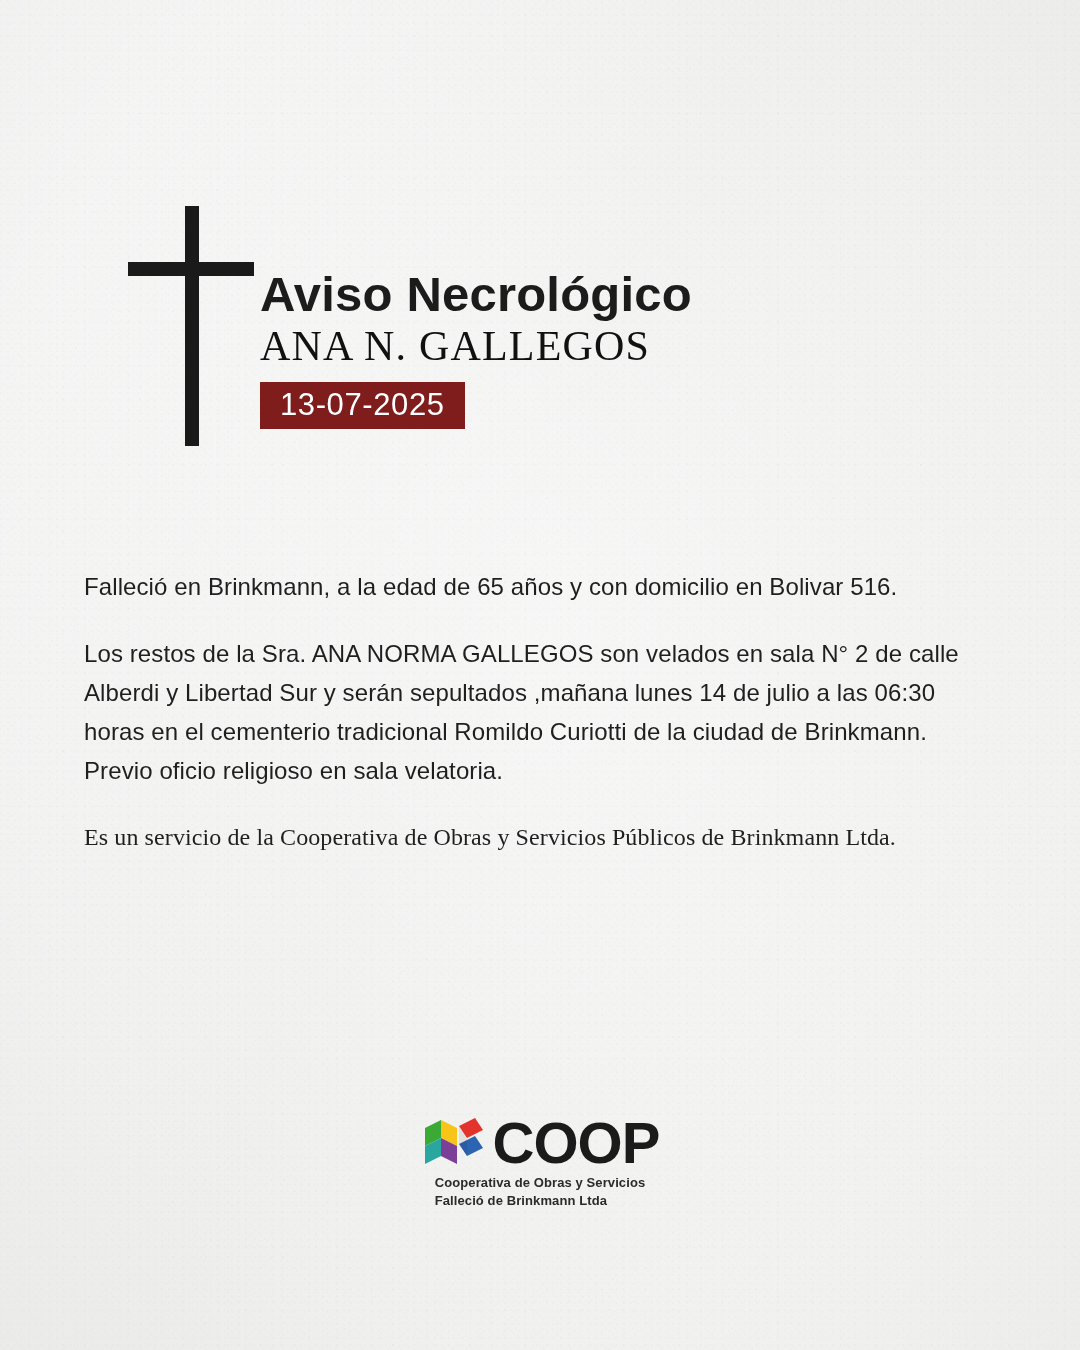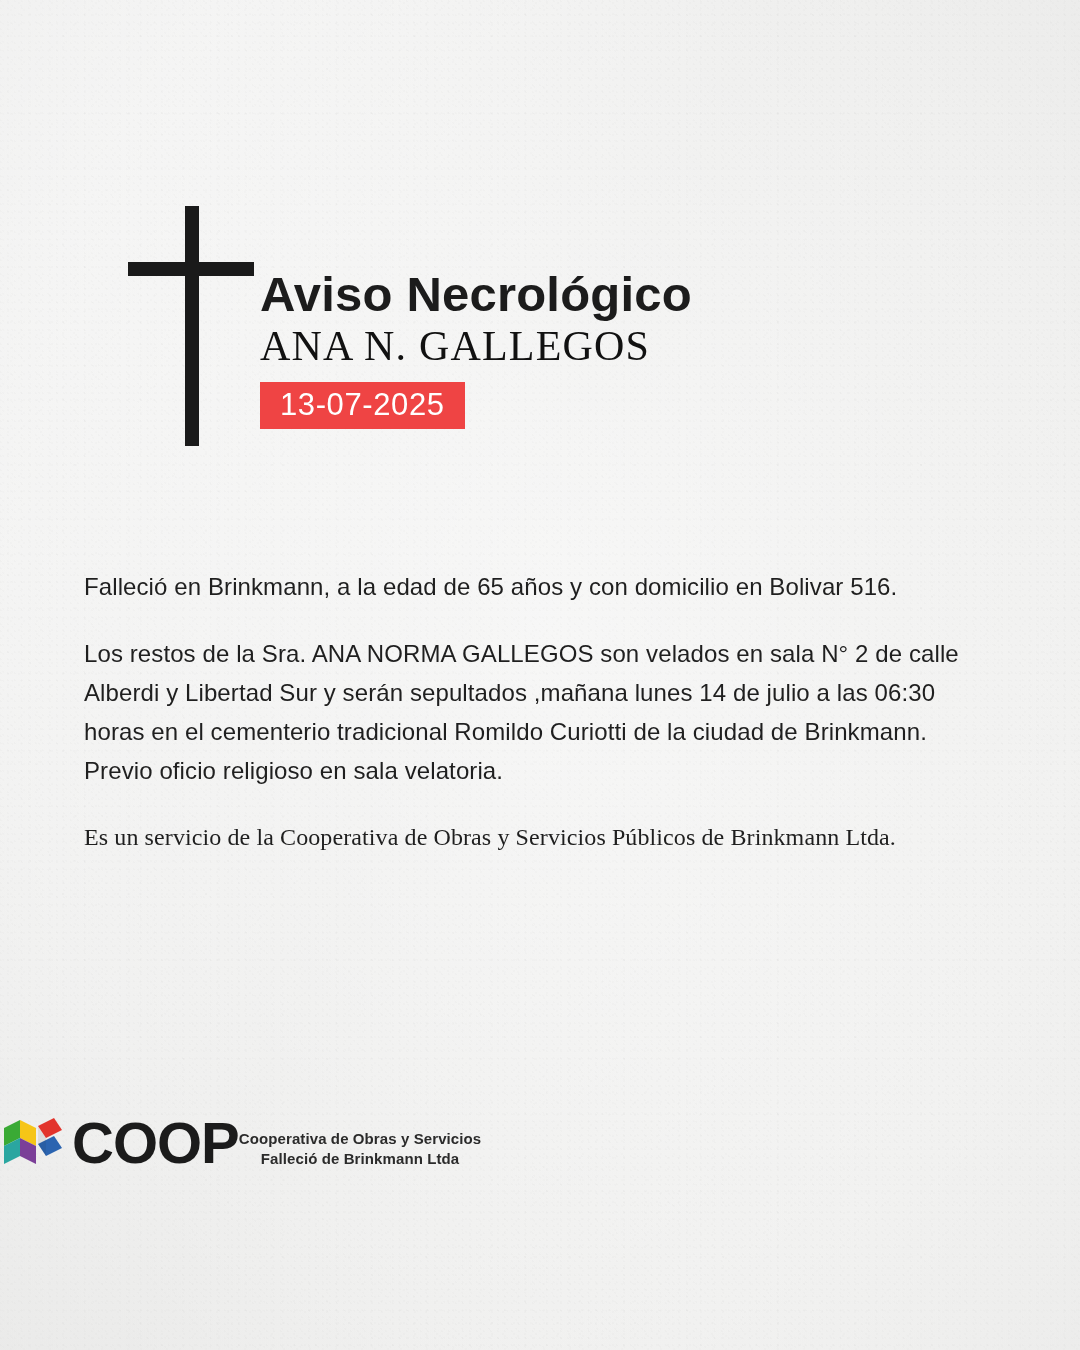--- a/index.html
+++ b/index.html
@@ -90,21 +90,21 @@
     font-weight: 400;
     color: #111111;
     letter-spacing: 1.2px;
     line-height: 1.12;
     margin-top: 2px;
     white-space: nowrap;
   }
   .date-badge {
     display: inline-block;
     margin-top: 12px;
-    background: #ef4444;
+    background: #7f1d1d;
     color: #ffffff;
     font-family: "Liberation Sans", sans-serif;
     font-size: 31px;
     letter-spacing: 0.6px;
     padding: 7px 20px 9px 20px;
     line-height: 1;
   }
 
   
   .body-text {
@@ -126,21 +126,21 @@
     font-family: Liberation Serif, serif;
   }
 
   
   .footer {
     position: absolute;
     left: 0;
     right: 0;
     top: 1112px;
     display: flex;
-    flex-direction: row;
+    flex-direction: column;
     align-items: center;
   }
   .logo-row {
     display: flex;
     align-items: center;
     justify-content: center;
   }
   .logo-mark {
     width: 64px;
     height: 62px;
@@ -150,24 +150,22 @@
   .logo-mark svg { display: block; }
   .logo-word {
     font-family: "Liberation Sans", sans-serif;
     font-size: 58px;
     font-weight: 700;
     color: #1b1b1b;
     letter-spacing: -1px;
     line-height: 1;
   }
   .logo-sub {
-    margin-top: 12px;
-    text-align: center;
-    font-family: "Liberation Sans", sans-serif;
-    font-size: 15px;
+    font-family: "Liberation Sans", sans-serif;
+    font-size: 13px;
     font-weight: 700;
     color: #2b2b2b;
     line-height: 1.35;
     letter-spacing: 0.1px;
   }
 </style>
 </head>
 <body>
 
 <div class="paper-texture"></div>

